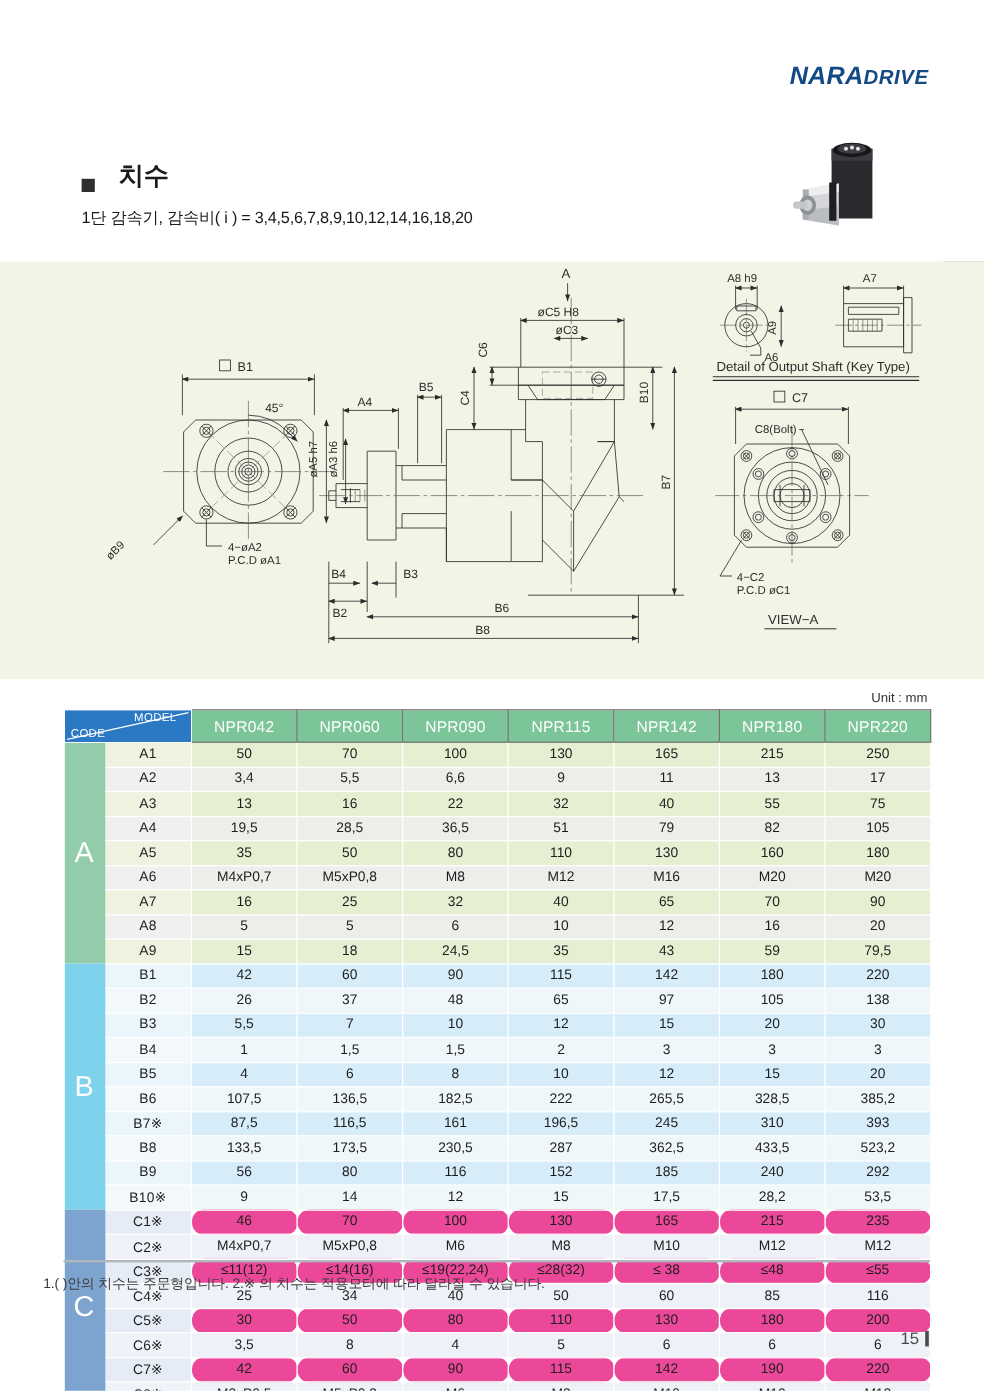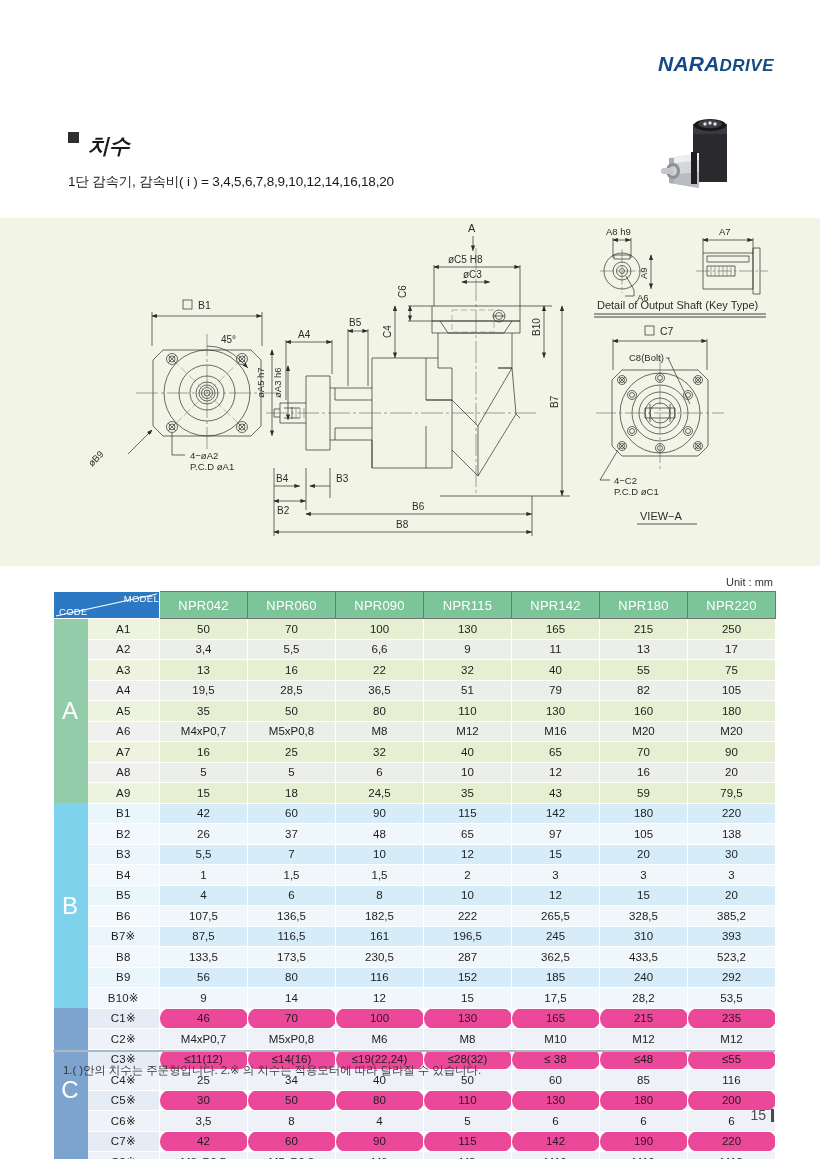--- a/index.html
+++ b/index.html
@@ -13,21 +13,21 @@
     color:#231f20;
   }
 
   
   .logo { position:absolute; right:46px; top:52px; font-size:21px; font-weight:bold;
           letter-spacing:.2px; color:#134a86; font-style:italic; }
   .logo .lite { font-weight:bold; font-size:17px; letter-spacing:.5px; }
 
   
   .title-wrap { position:absolute; left:68px; top:132px; }
-  .title-row { display:flex; align-items:flex-start; gap:9px;font-style:italic; }
+  .title-row { display:flex; align-items:flex-end; gap:20px; }
   .sq-bullet { width:11px; height:11px; background:#2e2e2e; display:inline-block; }
   .title-main { font-size:21px; font-weight:bold; color:#1a1a1a; letter-spacing:-.3px; }
   .subtitle { font-size:13.5px; color:#1a1a1a; margin-top:13px; letter-spacing:-.2px; }
 
   
   .photo { position:absolute; right:75px; top:112px; width:88px; height:86px; }
 
   
   .side-tab { position:absolute; right:0; top:218px; width:34px; height:206px;
               background:#7fbd94; }
@@ -47,21 +47,21 @@
   
   .tbl-wrap { position:absolute; left:53px; top:591px; width:722px; }
   table.spec { border-collapse:collapse; width:722px; table-layout:fixed; }
   table.spec td, table.spec th { padding:0; margin:0; }
 
   col.c-grp  { width:34px; }
   col.c-code { width:72px; }
   col.c-val  { width:88px; }
 
   .hdr-corner { background:#2b78c4; position:relative; height:27px; border:1px solid #ffffff; }
-  .hdr-corner .model { position:absolute; right:0; top:1px; color:#fff; font-size:9.5px; letter-spacing:.3px; }
+  .hdr-corner .model { position:absolute; right:12px; top:1px; color:#fff; font-size:9.5px; letter-spacing:.3px; }
   .hdr-corner .code  { position:absolute; left:5px; bottom:1px; color:#fff; font-size:9.5px; letter-spacing:.3px;margin-top:37px; }
   .hdr-corner .diag { position:absolute; left:0; top:0; width:100%; height:100%; }
 
   .hdr-model { background:#7cc598; color:#ffffff; font-size:13px; font-weight:normal;
                text-align:center; height:27px; border:1px solid #737373; letter-spacing:.2px; }
 
   .grp-cell { color:#ffffff; font-size:24px; text-align:center; vertical-align:middle;
               font-weight:normal; letter-spacing:1px; }
   .grp-a { background:#93ccab; }
   .grp-b { background:#7fd2ec; }
@@ -86,21 +86,21 @@
 
   
   tr.sec-c td.code { background:#e6ecf6; }
   tr.sec-c.odd  td.val  { background:#ec4899;border-radius:10px; }
   tr.sec-c.even td.val  { background:#eef1f8; }
   tr.sec-c.even td.code { background:#eff2f9;margin-left:48px; }
 
   .tbl-baseline { position:absolute; left:53px; top:1050px; width:722px; height:2px; background:#aeb7bd; }
 
   
-  .notes { position:absolute; left:63px; top:1060px; width:730px; }
+  .notes { position:absolute; left:36px; top:1060px; width:730px; }
   .note { font-size:11.5px; color:#3a3a3a; line-height:1.75; letter-spacing:-.1px; }
 
   
   .pageno { position:absolute; right:46px; bottom:36px; font-size:14px; color:#4a4a4a; }
   .pageno .bar { display:inline-block; width:3px; height:13px; background:#4a4a4a;
                  margin-left:5px; vertical-align:-2px; }
 
   text { font-family:"Liberation Sans","DejaVu Sans",sans-serif; }
 </style>
 </head>

